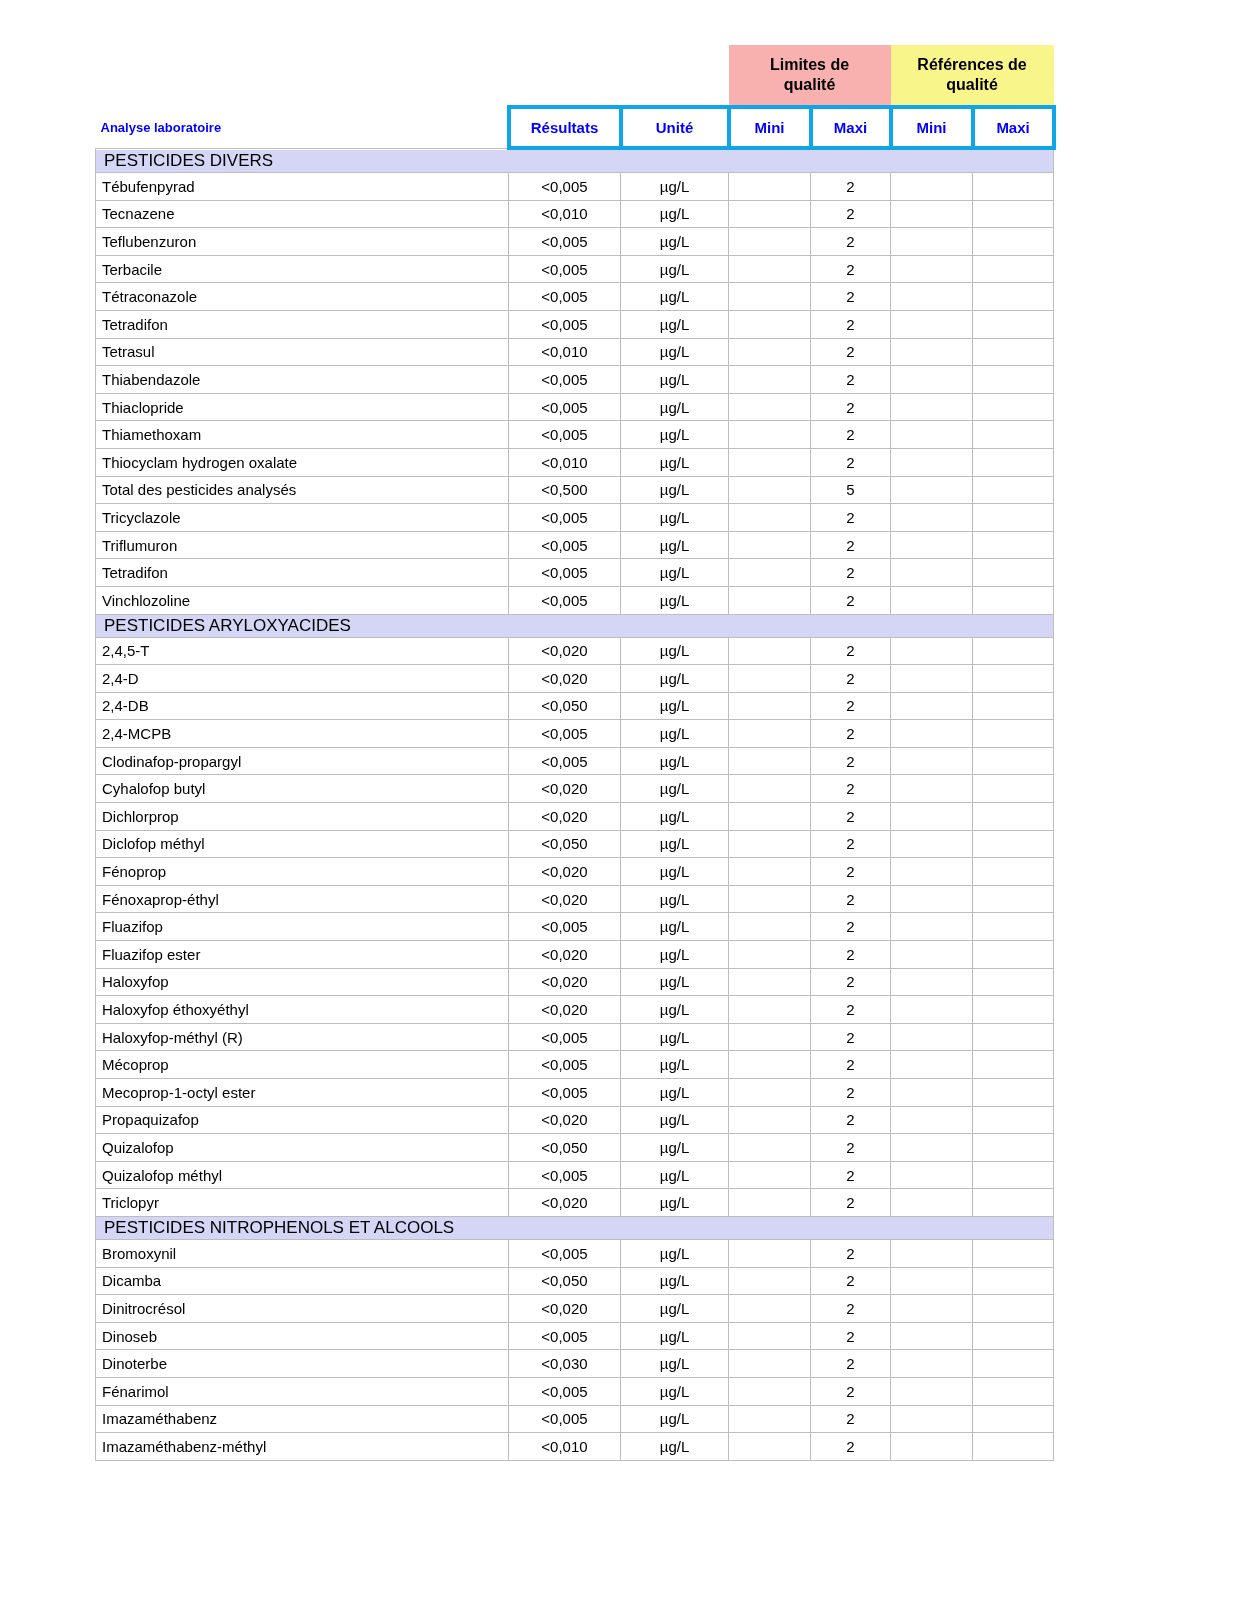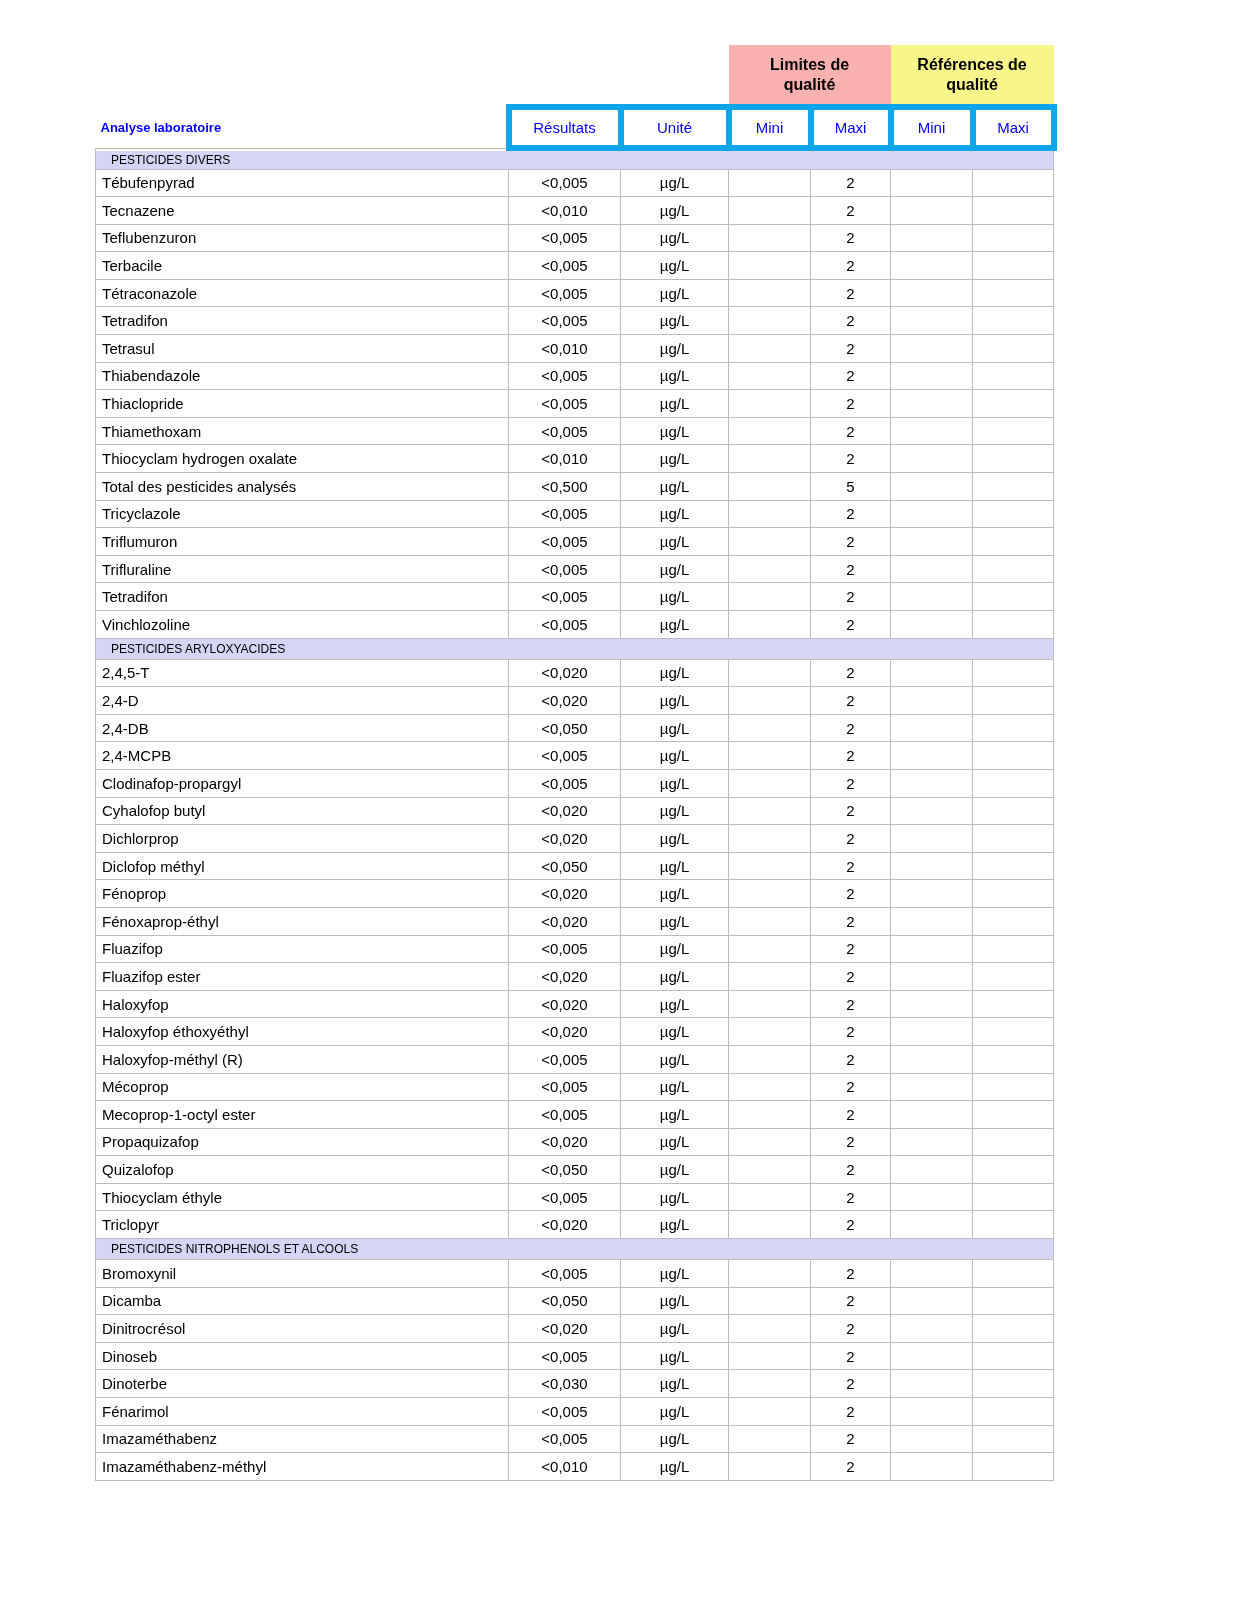--- a/index.html
+++ b/index.html
@@ -26,34 +26,34 @@
   th.grp-references{background:var(--references-bg);}
 
   
   tr.colhead-row{height:41px;}
   th.title-cell{
     border:none;background:transparent;
     color:var(--header-blue);font-size:13px;font-weight:bold;
     text-align:left;vertical-align:middle;padding-left:5px;
   }
   th.colhead{
-    border:6px solid #0ea5e9;background:#ffffff;
-    color:var(--header-blue);font-size:15px;font-weight:normal;
+    border:4px solid #0ea5e9;background:#ffffff;
+    color:var(--header-blue);font-size:15px;font-weight:bold;
     text-align:center;vertical-align:middle;
   }
 
   
   tbody td{
     border:1px solid #bdbdbd;
     font-size:15px;height:27.6px;vertical-align:middle;background:#ffffff;
   }
   tbody tr.section-row td{
     background:var(--section-bg);
-    height:21px;font-size:12px;
-    text-align:left;padding-left:15px;
+    height:21px;font-size:17px;
+    text-align:left;padding-left:8px;
   }
   tbody td.name{text-align:left;padding-left:6px;}
   tbody td.val{text-align:center;}
 </style>
 </head>
 <body>
 
 <div class="page">
   <div class="table-wrap">
     <table>
@@ -212,29 +212,20 @@
           <tr>
             <td class="name">Triflumuron</td>
             <td class="val">&lt;0,005</td>
             <td class="val">µg/L</td>
             <td class="val"></td>
             <td class="val">2</td>
             <td class="val"></td>
             <td class="val"></td>
           </tr>
           <tr>
-            <td class="name">Trifluraline</td>
-            <td class="val">&lt;0,005</td>
-            <td class="val">µg/L</td>
-            <td class="val"></td>
-            <td class="val">2</td>
-            <td class="val"></td>
-            <td class="val"></td>
-          </tr>
-          <tr>
             <td class="name">Tetradifon</td>
             <td class="val">&lt;0,005</td>
             <td class="val">µg/L</td>
             <td class="val"></td>
             <td class="val">2</td>
             <td class="val"></td>
             <td class="val"></td>
           </tr>
           <tr>
             <td class="name">Vinchlozoline</td>
@@ -413,21 +404,21 @@
           <tr>
             <td class="name">Quizalofop</td>
             <td class="val">&lt;0,050</td>
             <td class="val">µg/L</td>
             <td class="val"></td>
             <td class="val">2</td>
             <td class="val"></td>
             <td class="val"></td>
           </tr>
           <tr>
-            <td class="name">Thiocyclam éthyle</td>
+            <td class="name">Quizalofop méthyl</td>
             <td class="val">&lt;0,005</td>
             <td class="val">µg/L</td>
             <td class="val"></td>
             <td class="val">2</td>
             <td class="val"></td>
             <td class="val"></td>
           </tr>
           <tr>
             <td class="name">Triclopyr</td>
             <td class="val">&lt;0,020</td>

